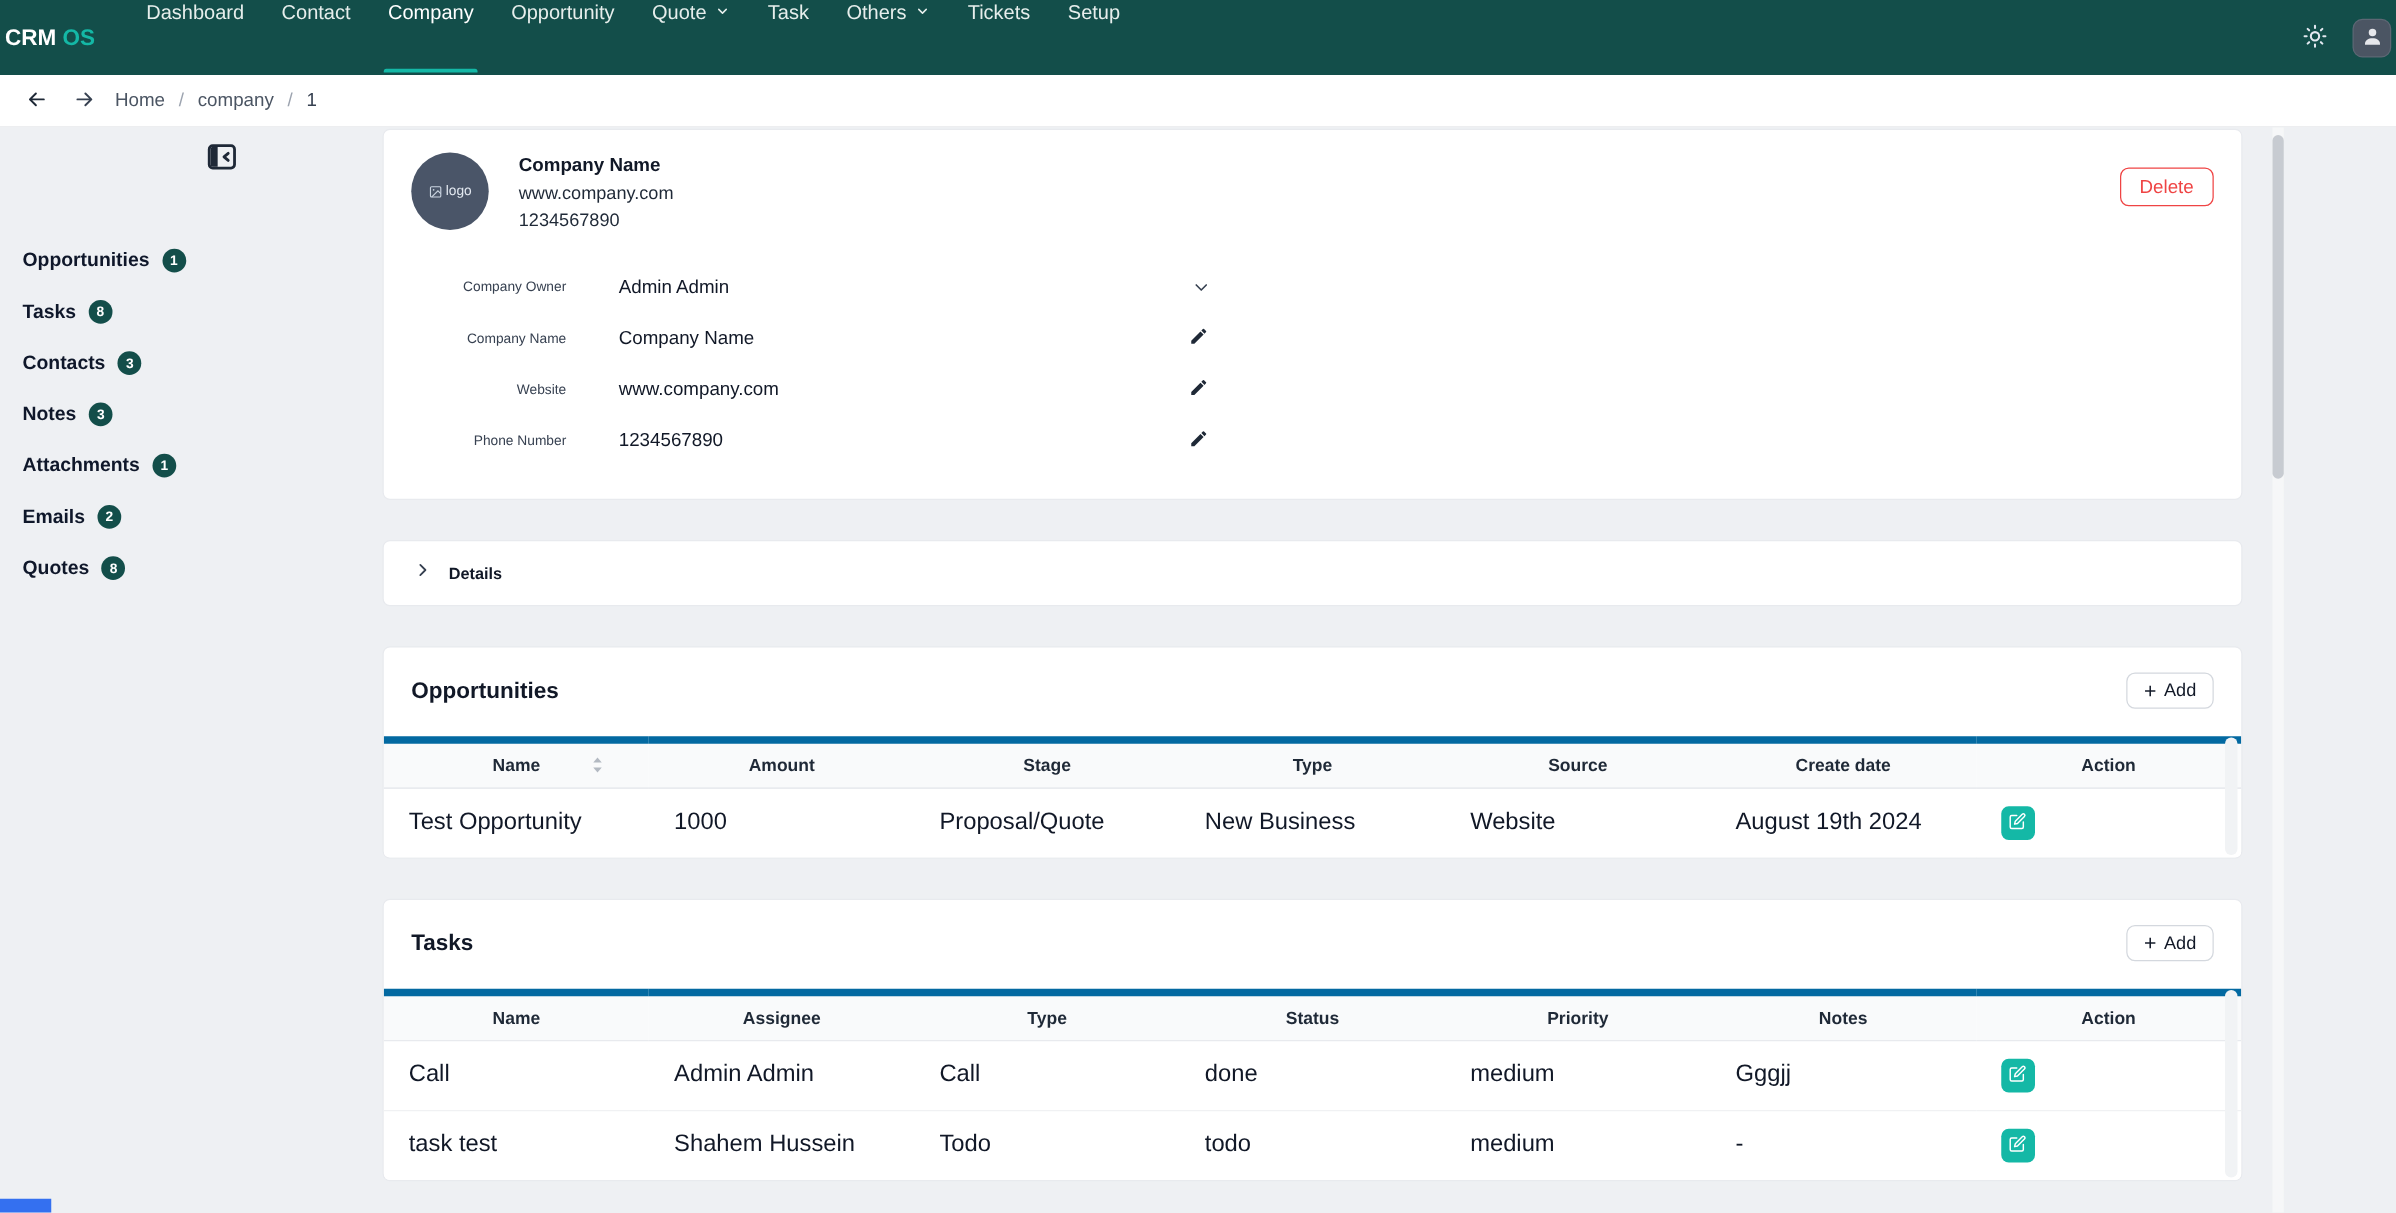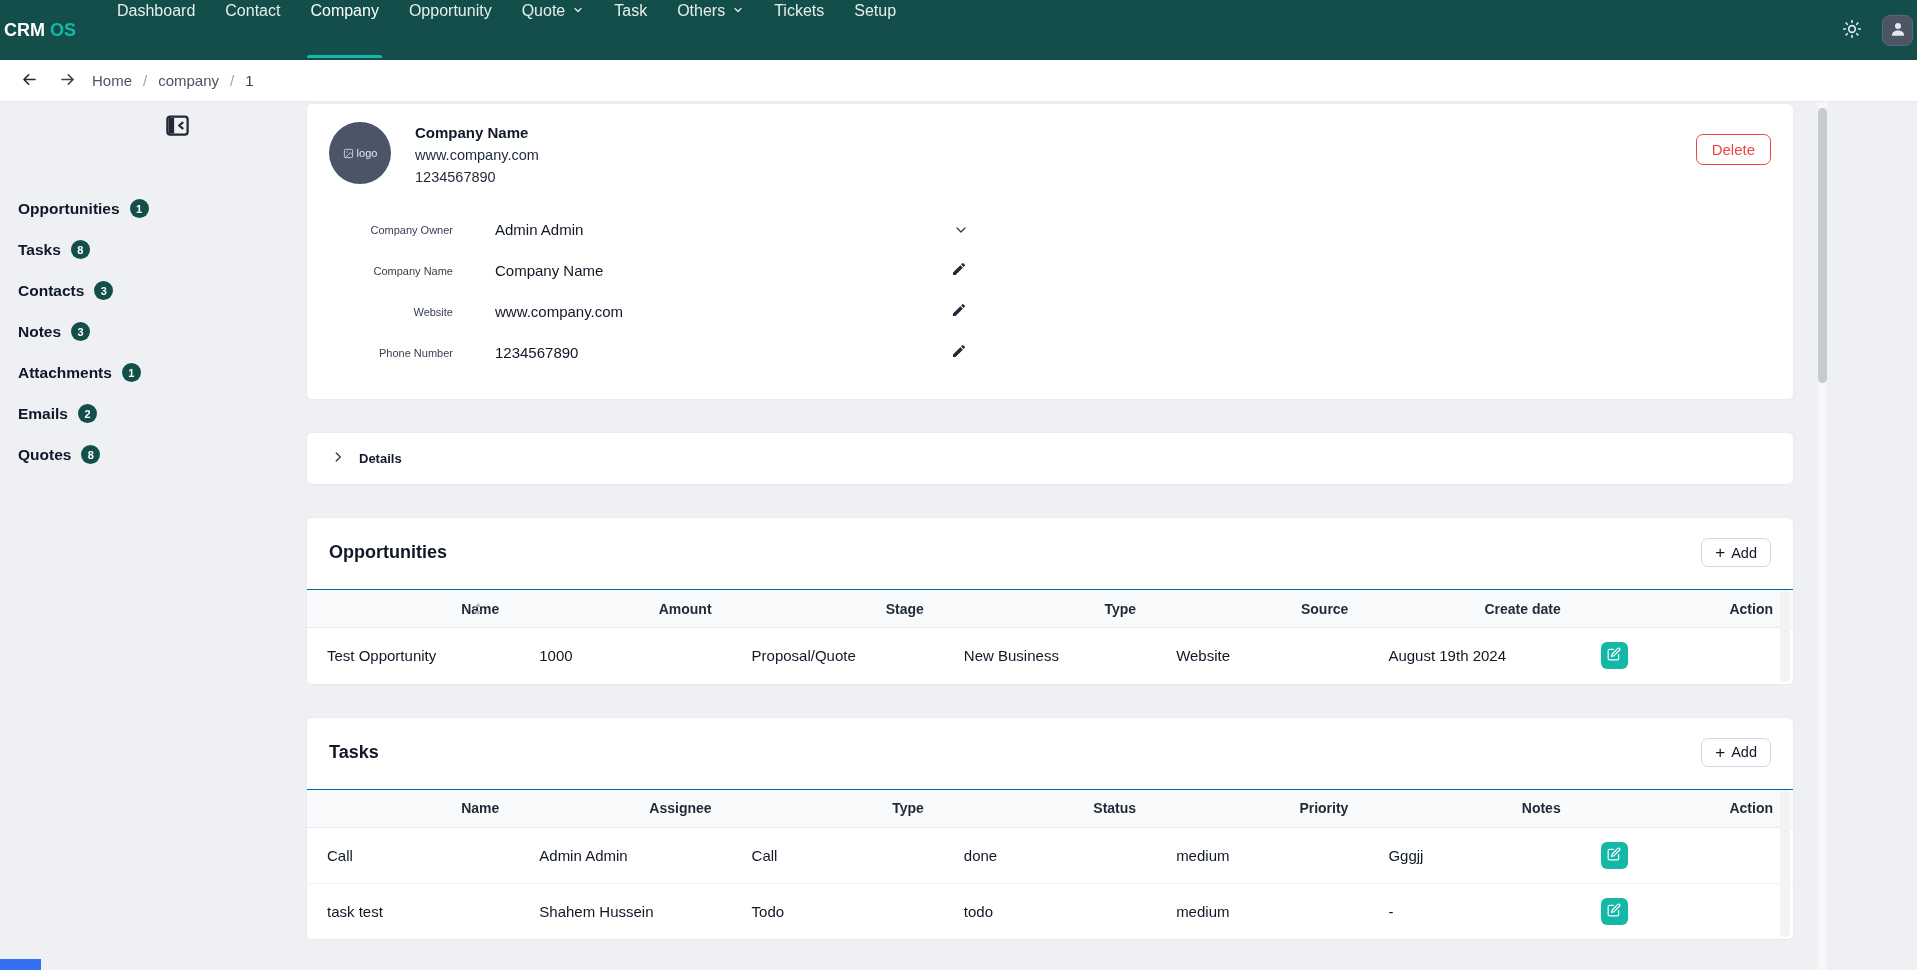--- a/index.html
+++ b/index.html
@@ -57,22 +57,22 @@
   .details-card { height: 53px; display: flex; align-items: center; gap: 14px; padding: 0 24px; cursor: pointer; }
   .details-title { font-size: 13px; font-weight: 700; color: #111827; }
   
   .card-head { display: flex; align-items: center; justify-content: space-between; padding: 20px 22px 22px; }
   .section-title { font-size: 18px; font-weight: 700; color: #111827; }
   .add-btn { display: flex; align-items: center; gap: 6px; background: #fff; border: 1px solid #d4d8de; border-radius: 7px; padding: 0 13px; font-size: 14.5px; color: #111827; cursor: pointer; height: 29px; }
   .plus { font-size: 17px; line-height: 1; font-weight: 400; }
   .table-wrap { position: relative; }
   table { width: 100%; border-collapse: collapse; table-layout: fixed; }
   thead tr { background: #f9fafb; }
-  th { height: 38px; text-align: right; padding: 0 20px; font-size: 14px; font-weight: 700; color: #1f2937; position: relative; border-top: 1px solid #0369a1; border-bottom: 1px solid #e8eaee; }
-  td { height: 56px; padding: 0 20px; font-size: 15px; color: #111827; border-bottom: 1px solid #f0f1f3; background: #fff; }
+  th { height: 38px; text-align: center; padding: 0 20px; font-size: 14px; font-weight: 700; color: #1f2937; position: relative; border-top: 6px solid #0369a1; border-bottom: 1px solid #e8eaee; }
+  td { height: 56px; padding: 0 20px; font-size: 19px; color: #111827; border-bottom: 1px solid #f0f1f3; background: #fff; }
   tbody tr:last-child td { border-bottom: none; }
   .sort-icon { position: absolute; right: 36px; top: 50%; transform: translateY(-50%); cursor: pointer; display: flex; }
   .edit-btn { width: 27px; height: 27px; border: none; border-radius: 6px; background: #14b8a6; display: flex; align-items: center; justify-content: center; cursor: pointer; }
   .table-scrollbar { position: absolute; top: 1px; bottom: 2px; right: 3px; width: 10px; background: #f1f3f5; border-radius: 5px; }
   .tasks-card { margin-bottom: 0; }
   
   .bottom-blue { position: fixed; left: 0; bottom: 0; width: 41px; height: 11px; background: #3470f0; }
 </style>
 </head>
 <body>

